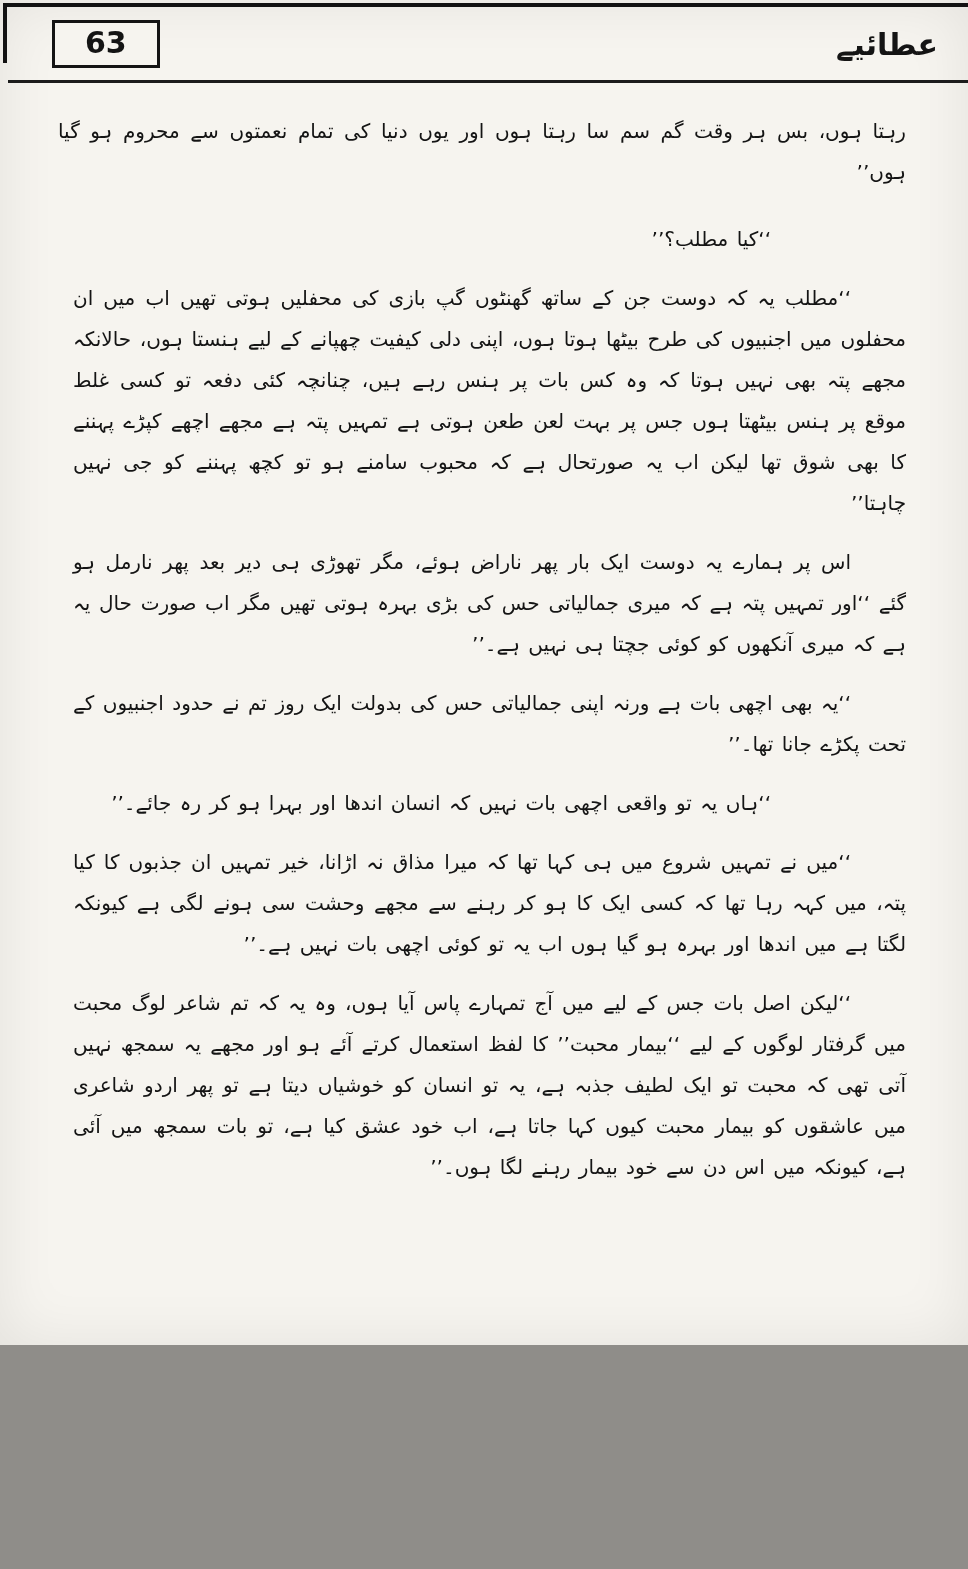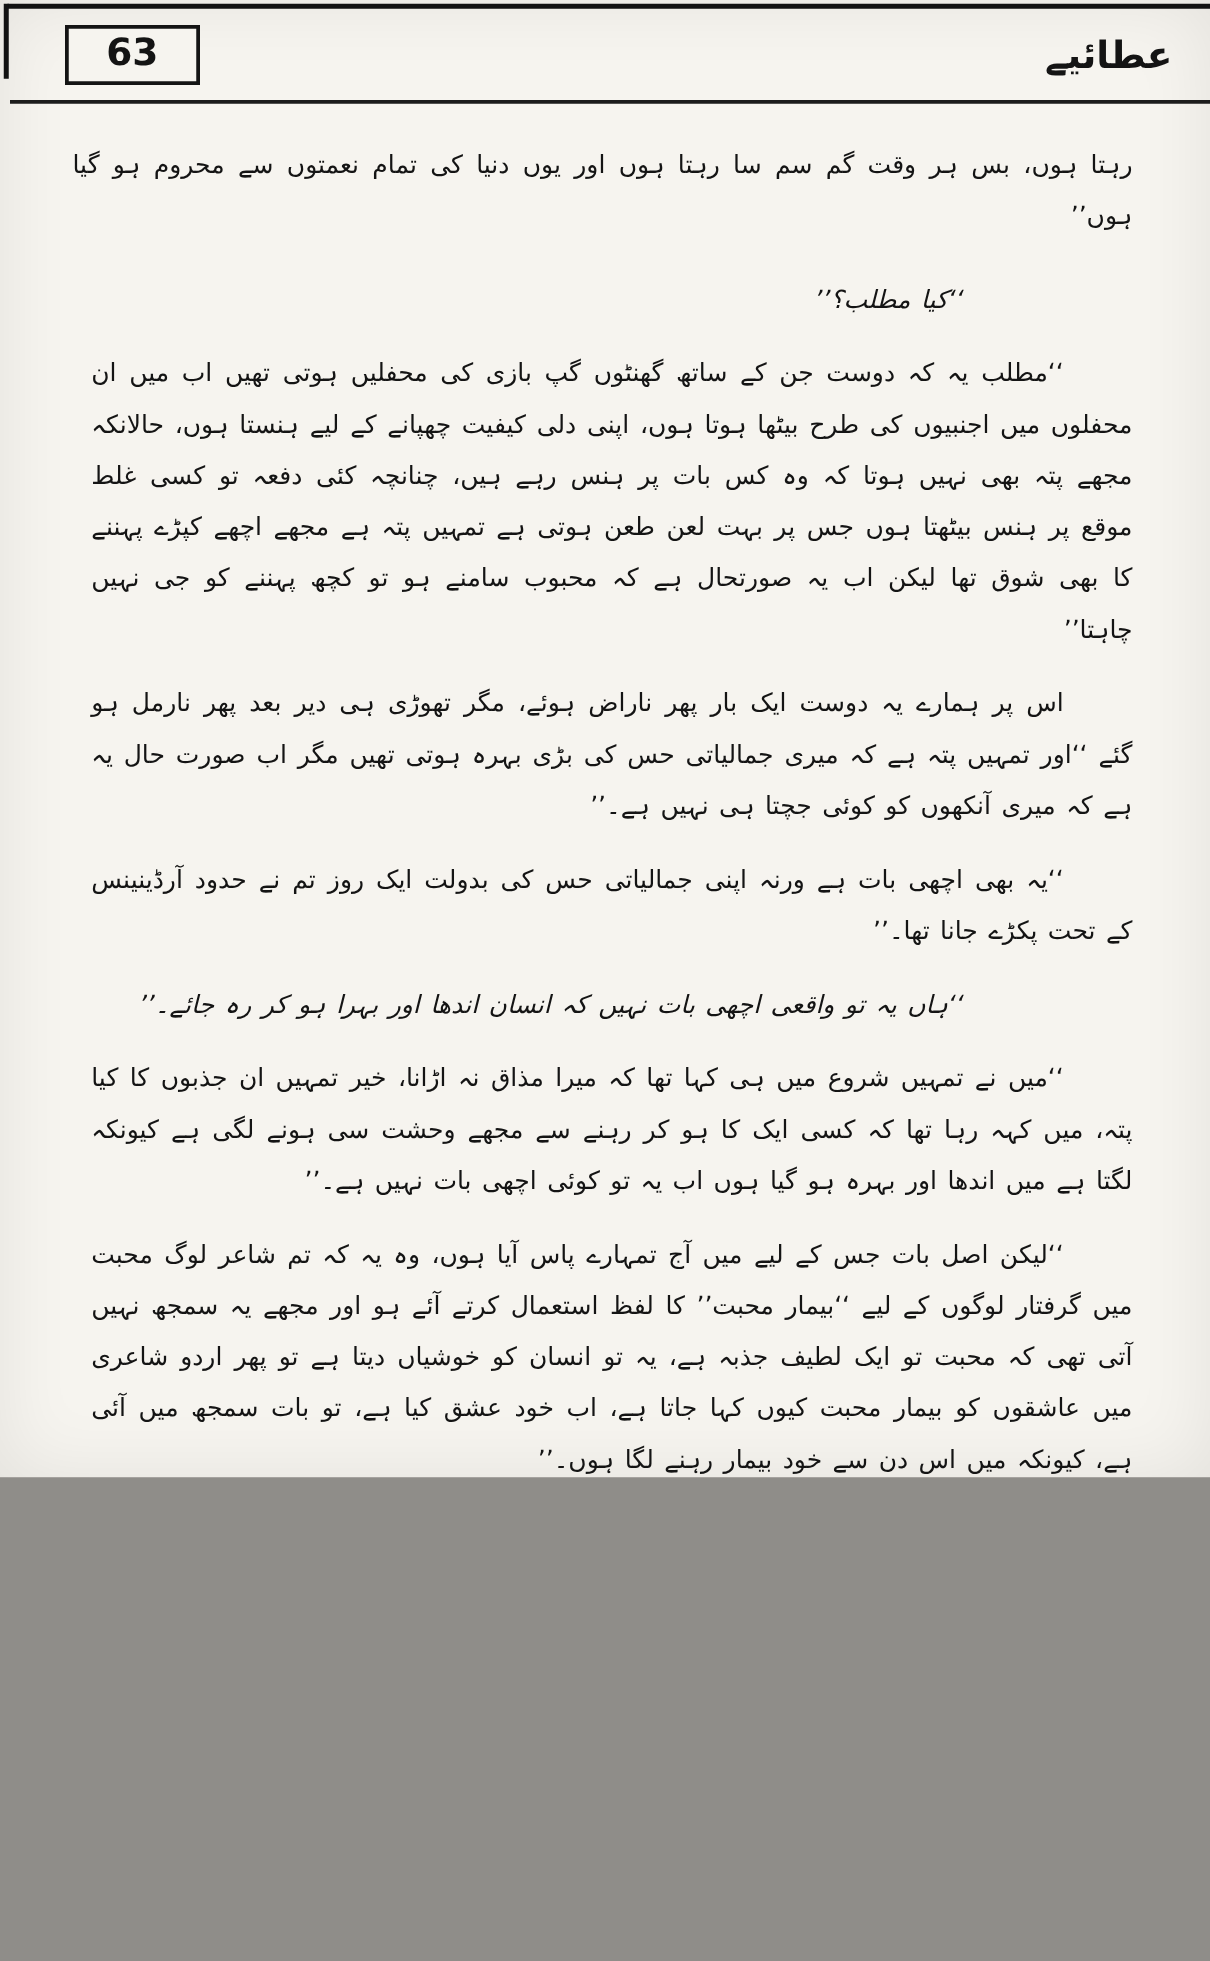--- a/index.html
+++ b/index.html
@@ -1,18 +1,18 @@
 <!DOCTYPE html>
 <html lang="ur"><head>
 <meta charset="utf-8">
 <style>
   html,body{margin:0;padding:0;background:#8f8d89;}
   .page{
     position:relative;
-    width:968px;height:1182px;
+    width:968px;height:1345px;
     margin:0 auto;
     background:#f6f4ef;
     color:#141414;
     font-family:"DejaVu Sans","Liberation Sans",sans-serif;
     box-sizing:border-box;
     overflow:hidden;
     box-shadow:inset 0 0 60px rgba(0,0,0,0.08);
   }
   .scan-edge-top{
     position:absolute;top:3px;left:6px;right:0;height:4px;background:#121212;
@@ -44,21 +44,21 @@
     padding:28px 62px 0 58px;
     text-align:justify;
   }
   .para{
     margin:0 0 18px 0;
     font-size:20px;
     line-height:2.05;
     word-spacing:2px;
   }
   .para.indent{text-indent:55px;margin-left:15px;}
-  .para.indent-lg{text-indent:135px;font-style:italic;}
+  .para.indent-lg{text-indent:135px;}
   .para.opening{margin-bottom:26px;}
 </style>
 </head>
 <body>
 
 <div class="page">
 
   <div class="scan-edge-top"></div>
   <div class="scan-edge-left"></div>
 
@@ -69,19 +69,19 @@
     <div class="header-title">عطائیے</div>
   </header>
 
   <div class="header-divider"></div>
 
   <main class="content">
     <p class="para opening">رہتا ہوں، بس ہر وقت گم سم سا رہتا ہوں اور یوں دنیا کی تمام نعمتوں سے محروم ہو گیا ہوں’’</p>
     <p class="para indent-lg">‘‘کیا مطلب؟’’</p>
     <p class="para indent">‘‘مطلب یہ کہ دوست جن کے ساتھ گھنٹوں گپ بازی کی محفلیں ہوتی تھیں اب میں ان محفلوں میں اجنبیوں کی طرح بیٹھا ہوتا ہوں، اپنی دلی کیفیت چھپانے کے لیے ہنستا ہوں، حالانکہ مجھے پتہ بھی نہیں ہوتا کہ وہ کس بات پر ہنس رہے ہیں، چنانچہ کئی دفعہ تو کسی غلط موقع پر ہنس بیٹھتا ہوں جس پر بہت لعن طعن ہوتی ہے تمہیں پتہ ہے مجھے اچھے کپڑے پہننے کا بھی شوق تھا لیکن اب یہ صورتحال ہے کہ محبوب سامنے ہو تو کچھ پہننے کو جی نہیں چاہتا’’</p>
     <p class="para indent">اس پر ہمارے یہ دوست ایک بار پھر ناراض ہوئے، مگر تھوڑی ہی دیر بعد پھر نارمل ہو گئے ‘‘اور تمہیں پتہ ہے کہ میری جمالیاتی حس کی بڑی بہرہ ہوتی تھیں مگر اب صورت حال یہ ہے کہ میری آنکھوں کو کوئی جچتا ہی نہیں ہے۔’’</p>
-    <p class="para indent">‘‘یہ بھی اچھی بات ہے ورنہ اپنی جمالیاتی حس کی بدولت ایک روز تم نے حدود آرڈینینس کے تحت پکڑے جانا تھا۔’’</p>
+    <p class="para indent">‘‘یہ بھی اچھی بات ہے ورنہ اپنی جمالیاتی حس کی بدولت ایک روز تم نے حدود اجنبیوں کے تحت پکڑے جانا تھا۔’’</p>
     <p class="para indent-lg">‘‘ہاں یہ تو واقعی اچھی بات نہیں کہ انسان اندھا اور بہرا ہو کر رہ جائے۔’’</p>
     <p class="para indent">‘‘میں نے تمہیں شروع میں ہی کہا تھا کہ میرا مذاق نہ اڑانا، خیر تمہیں ان جذبوں کا کیا پتہ، میں کہہ رہا تھا کہ کسی ایک کا ہو کر رہنے سے مجھے وحشت سی ہونے لگی ہے کیونکہ لگتا ہے میں اندھا اور بہرہ ہو گیا ہوں اب یہ تو کوئی اچھی بات نہیں ہے۔’’</p>
     <p class="para indent">‘‘لیکن اصل بات جس کے لیے میں آج تمہارے پاس آیا ہوں، وہ یہ کہ تم شاعر لوگ محبت میں گرفتار لوگوں کے لیے ‘‘بیمار محبت’’ کا لفظ استعمال کرتے آئے ہو اور مجھے یہ سمجھ نہیں آتی تھی کہ محبت تو ایک لطیف جذبہ ہے، یہ تو انسان کو خوشیاں دیتا ہے تو پھر اردو شاعری میں عاشقوں کو بیمار محبت کیوں کہا جاتا ہے، اب خود عشق کیا ہے، تو بات سمجھ میں آئی ہے، کیونکہ میں اس دن سے خود بیمار رہنے لگا ہوں۔’’</p>
   </main>
 
 </div>
 
 </body></html>

